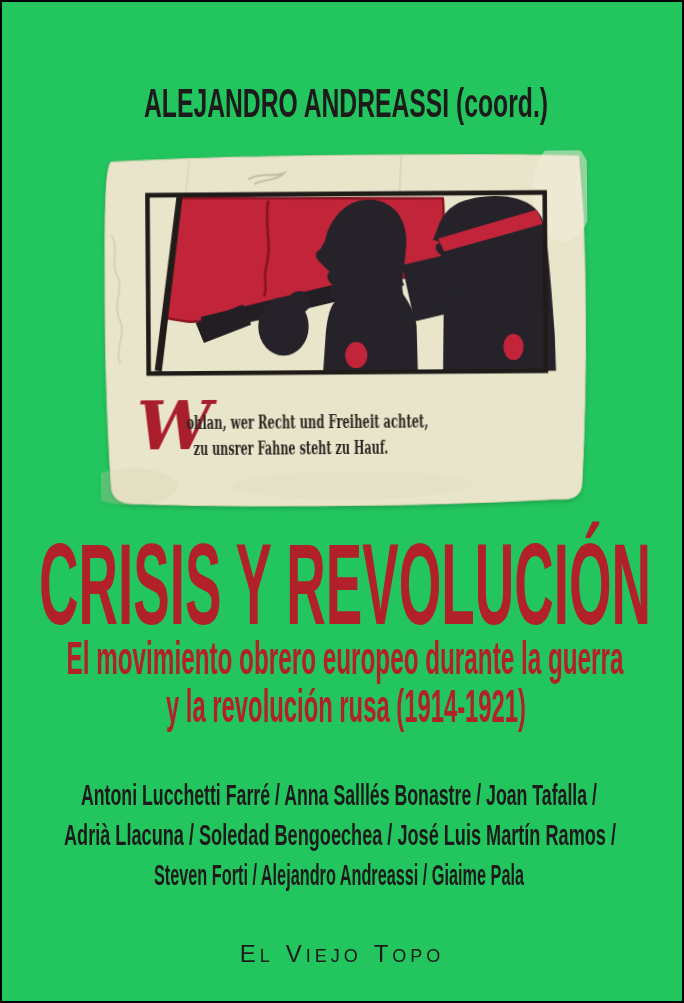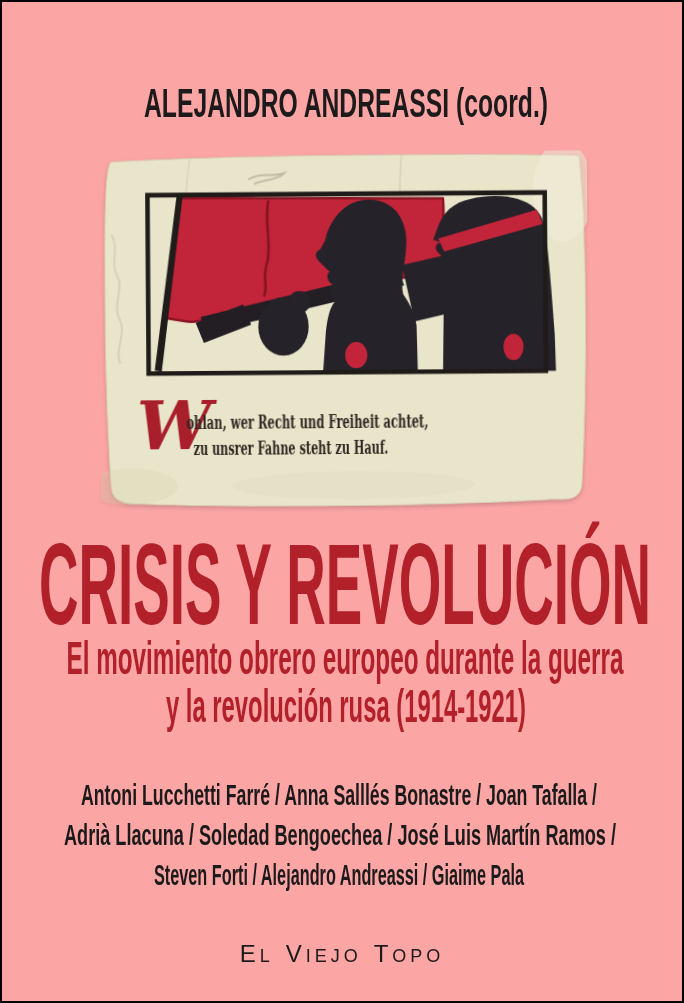--- a/index.html
+++ b/index.html
@@ -1,20 +1,20 @@
 <!DOCTYPE html>
 <html><head>
 <meta charset="utf-8">
 <style>
   html,body{margin:0;padding:0;background:#888;}
   .page{
     position:relative;
     width:684px;height:1003px;
     margin:0 auto;
-    background:#fca5a5;
+    background:#22c55e;
     border:2px solid #000;
     box-sizing:border-box;
     overflow:hidden;
     font-family:"Liberation Sans",sans-serif;
   }
   svg.txt{position:absolute;left:0;overflow:visible;}
   text{font-family:"Liberation Sans",sans-serif;}
   .bold{font-weight:bold;}
   .black-ink{fill:#1d1a1b;}
   .red-ink{fill:#b2202a;}

